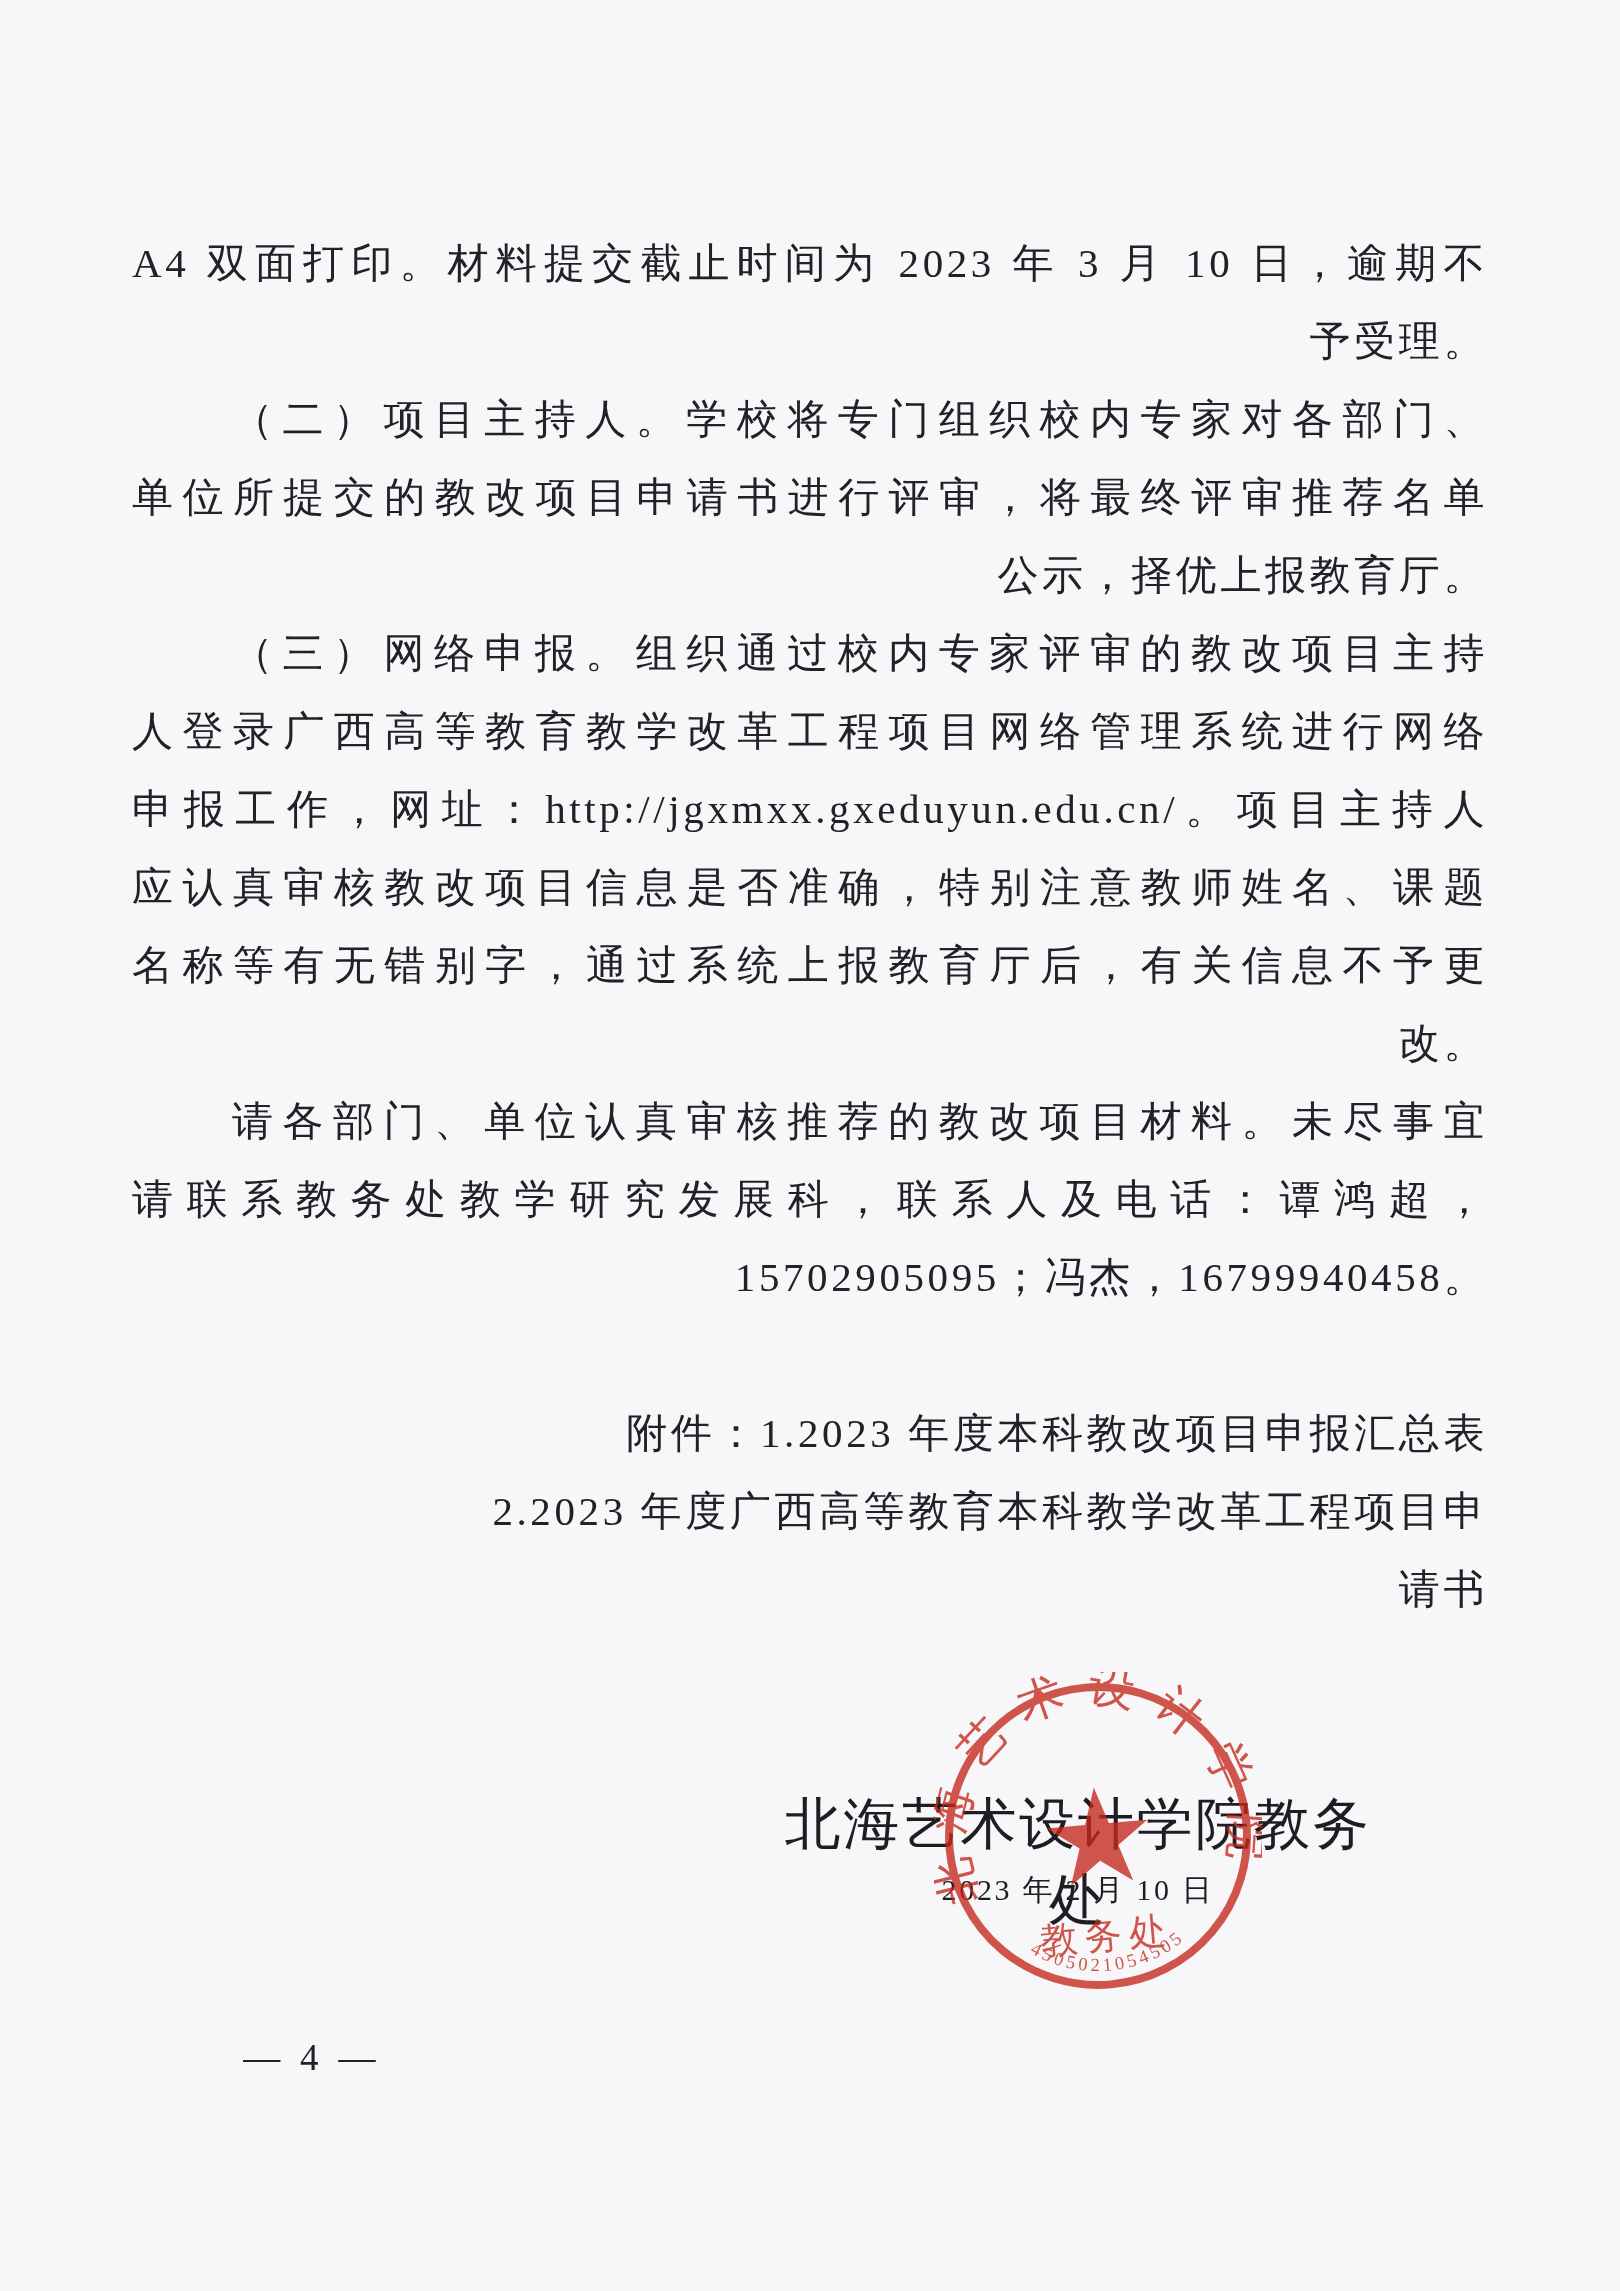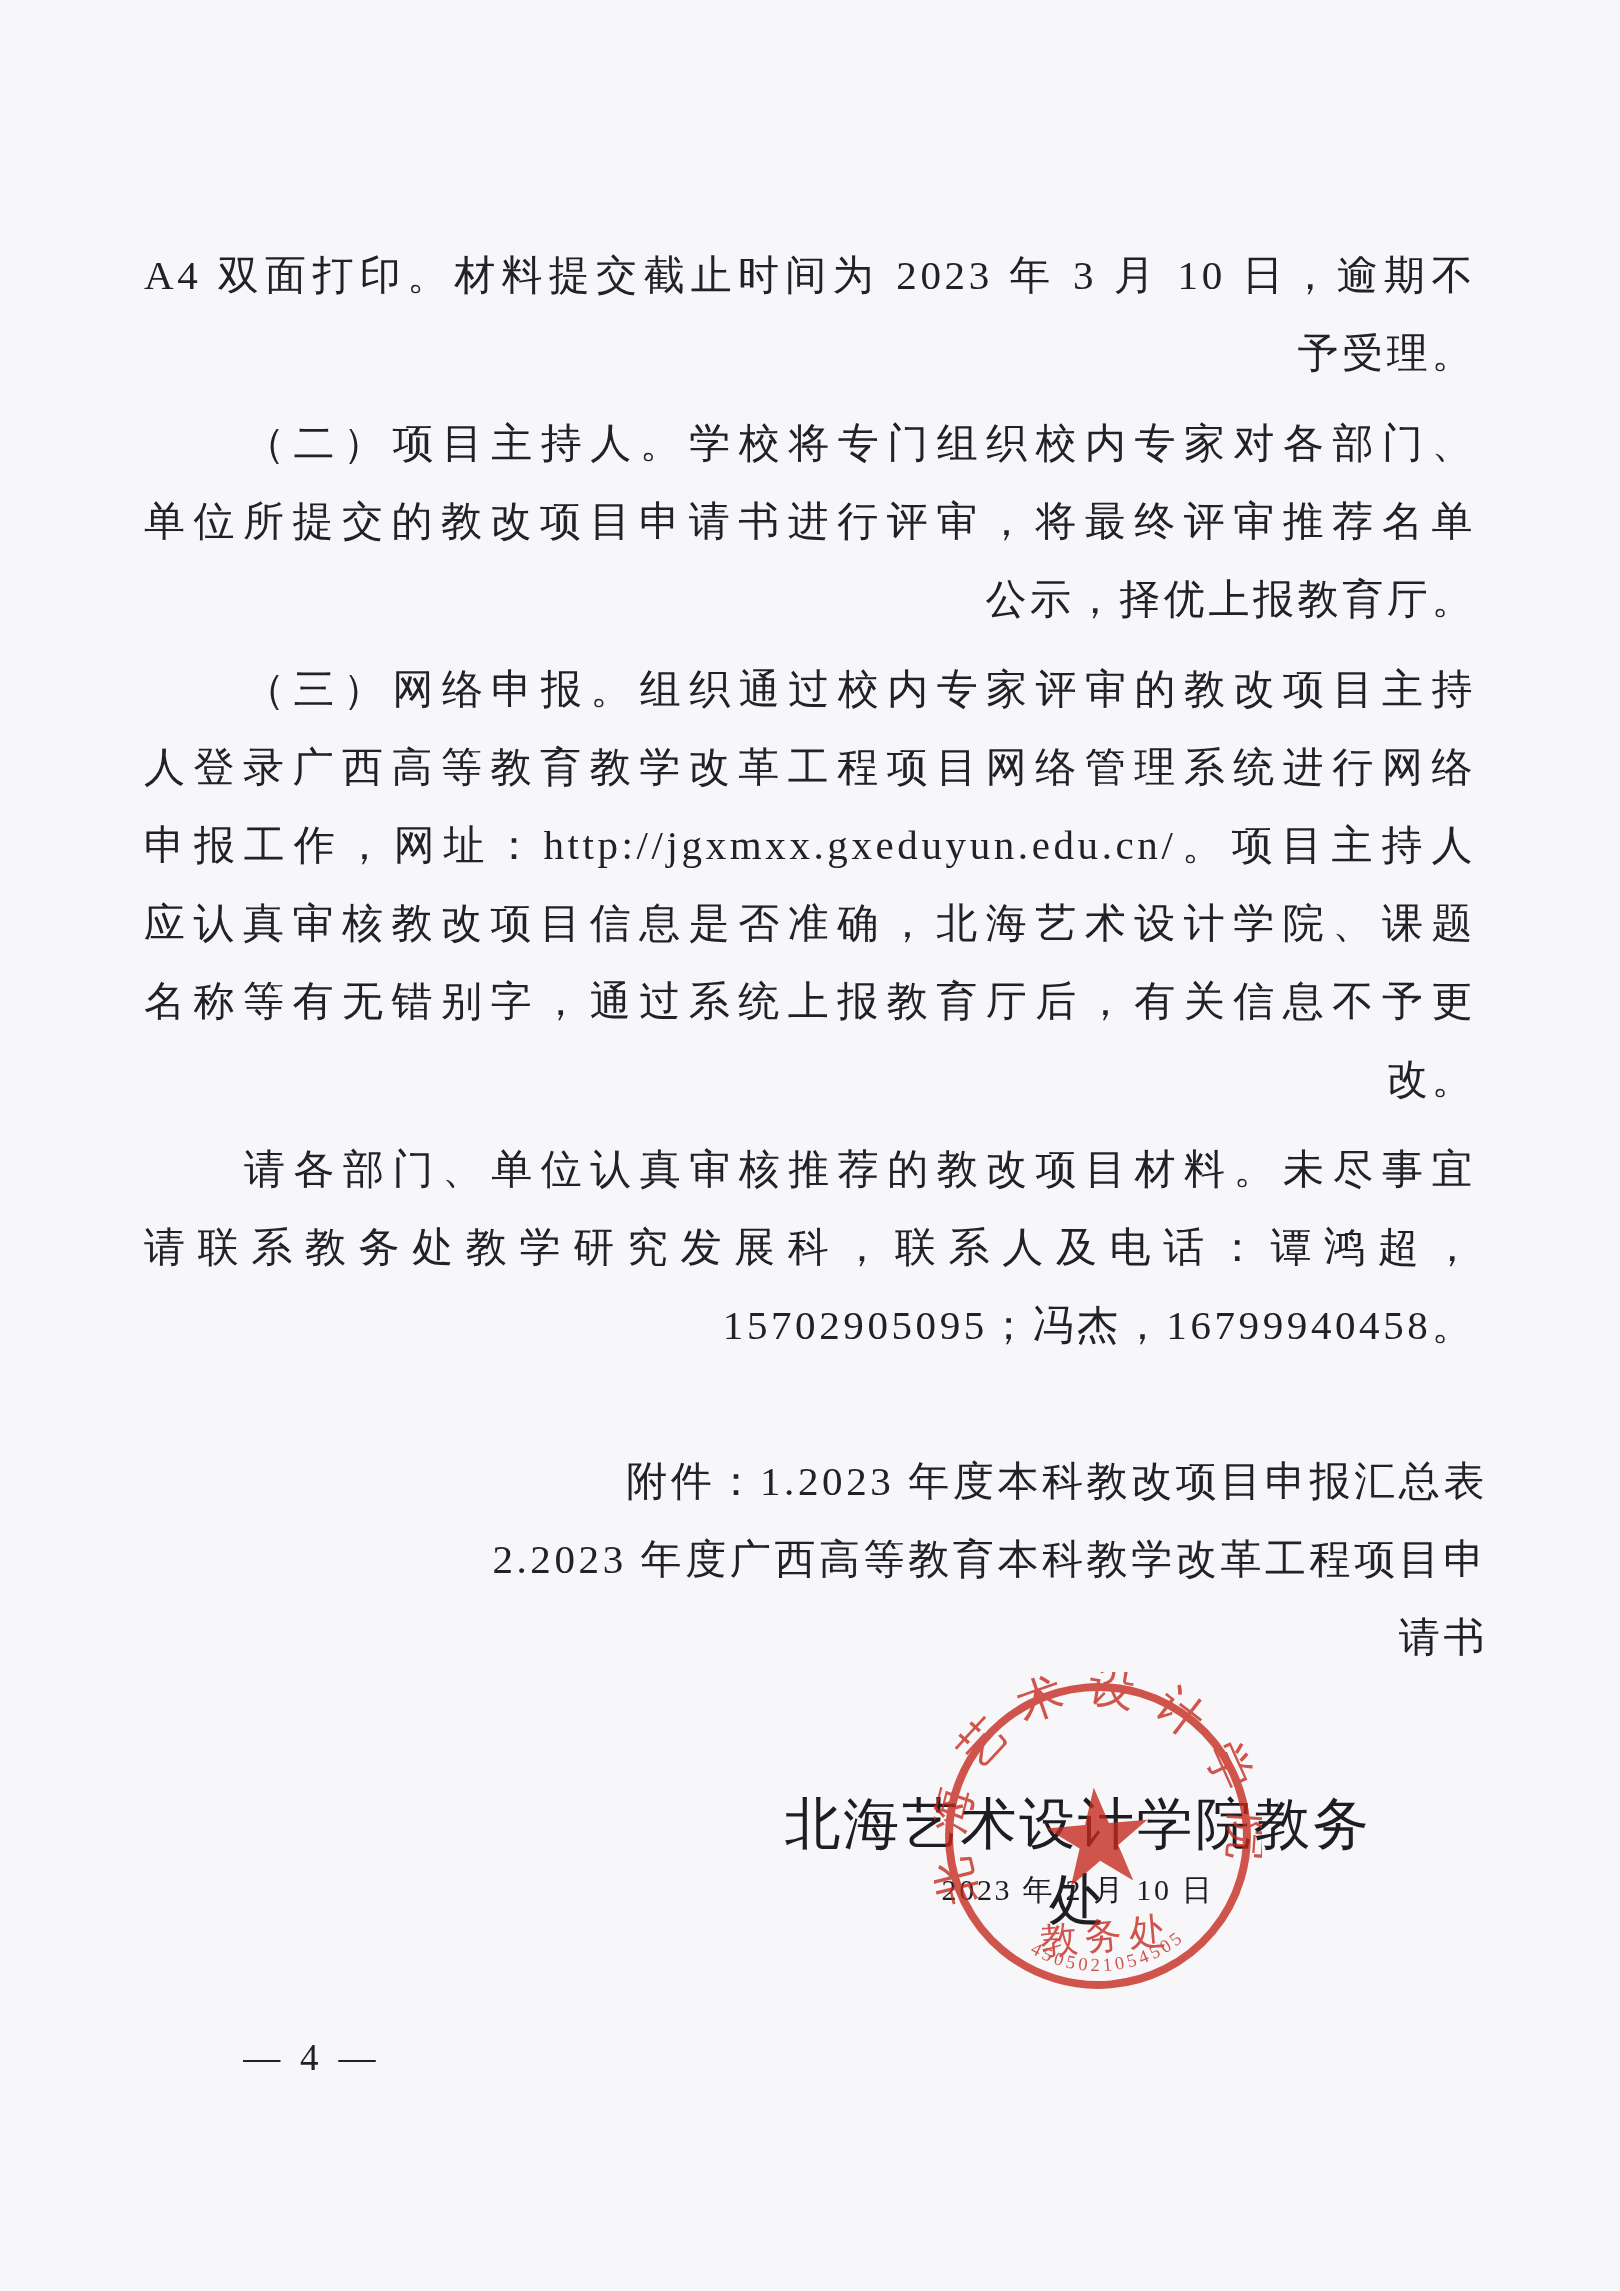--- a/index.html
+++ b/index.html
@@ -17,21 +17,21 @@
   }
   
   .doc-body{
     position:absolute;
     left:132px;top:224px;
     width:1356px;
     font-size:41px;
     line-height:78px;
     letter-spacing:3.6px;
   }
-  .para{margin:12px;padding:0;}
+  .para{margin:0;padding:0;}
   .line{margin:0;padding:0;white-space:nowrap;text-align:right;}
   .line.j{
     white-space:normal;
     text-align:justify;
     text-align-last:justify;
   }
   .line.indent{padding-left:100px;}
   
   .attachments{margin-top:78px;}
   .att-line1{padding-left:105px;}
@@ -81,21 +81,21 @@
     <div class="para">
       <div class="line j indent">（二）项目主持人。学校将专门组织校内专家对各部门、</div>
       <div class="line j">单位所提交的教改项目申请书进行评审，将最终评审推荐名单</div>
       <div class="line">公示，择优上报教育厅。</div>
     </div>
 
     <div class="para">
       <div class="line j indent">（三）网络申报。组织通过校内专家评审的教改项目主持</div>
       <div class="line j">人登录广西高等教育教学改革工程项目网络管理系统进行网络</div>
       <div class="line j">申报工作，网址：http://jgxmxx.gxeduyun.edu.cn/。项目主持人</div>
-      <div class="line j">应认真审核教改项目信息是否准确，北海艺术设计学院、课题</div>
+      <div class="line j">应认真审核教改项目信息是否准确，特别注意教师姓名、课题</div>
       <div class="line j">名称等有无错别字，通过系统上报教育厅后，有关信息不予更</div>
       <div class="line">改。</div>
     </div>
 
     <div class="para">
       <div class="line j indent">请各部门、单位认真审核推荐的教改项目材料。未尽事宜</div>
       <div class="line j">请联系教务处教学研究发展科，联系人及电话：谭鸿超，</div>
       <div class="line">15702905095；冯杰，16799940458。</div>
     </div>
 

